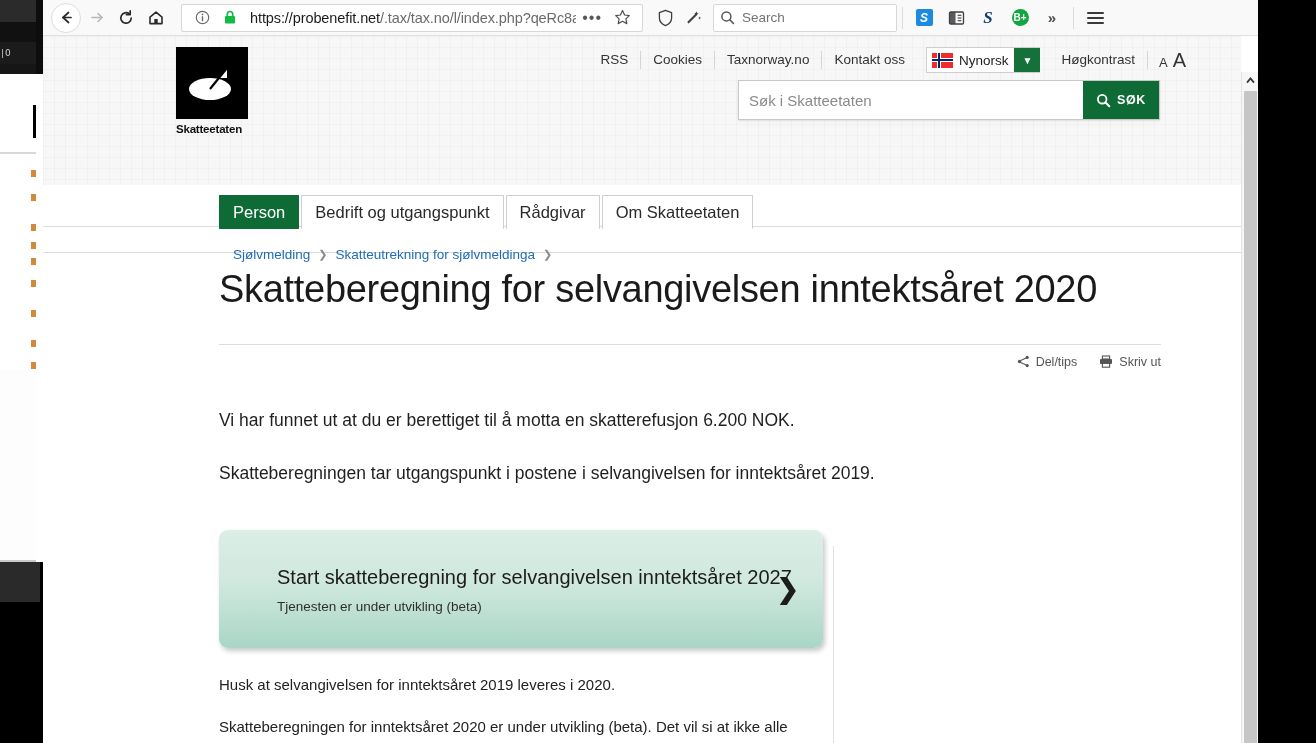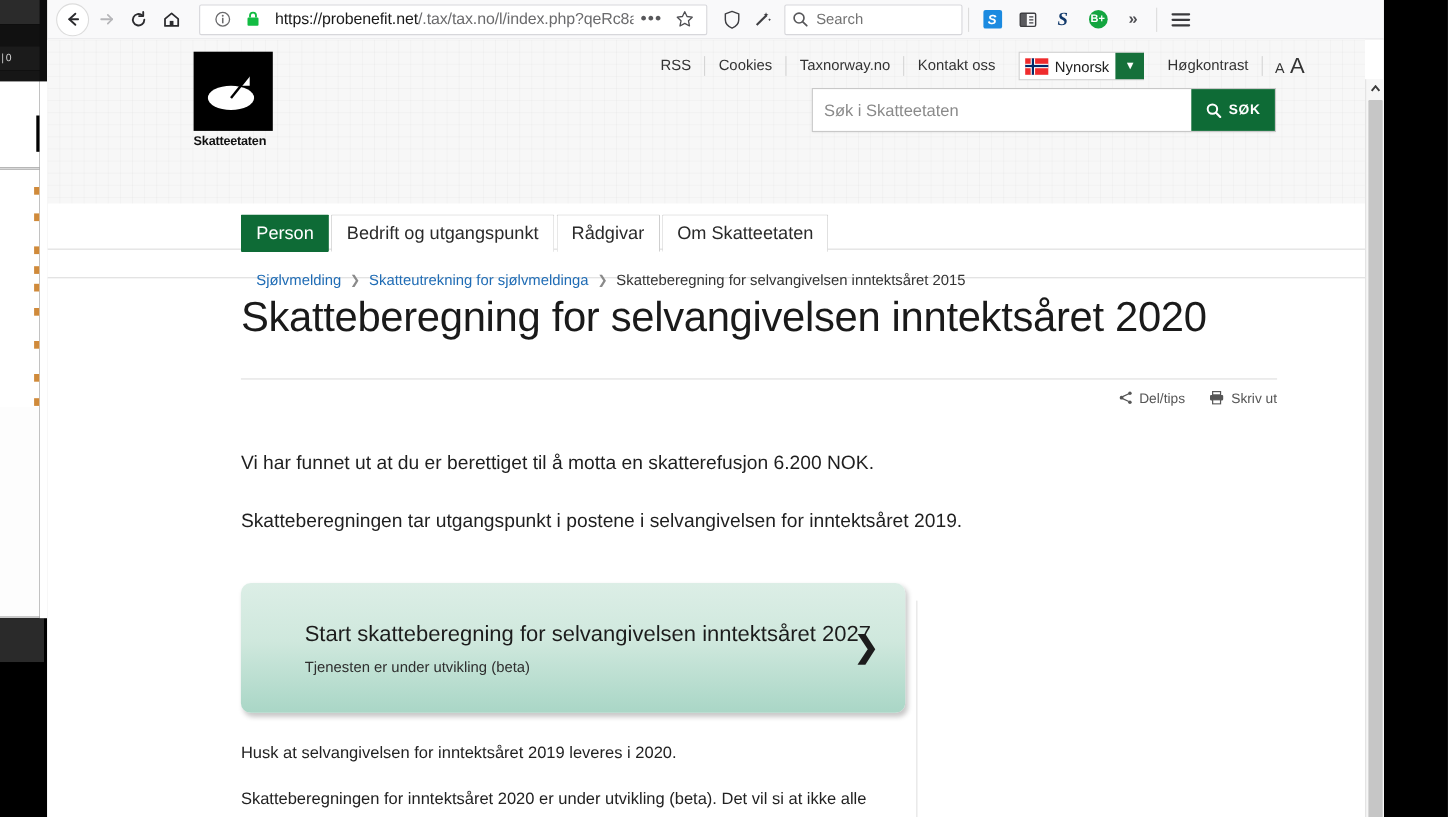--- a/index.html
+++ b/index.html
@@ -55,21 +55,21 @@
     max-width: 462px;
   }
   .url-text {
     flex: 1 1 auto; font-size: 14.5px; color: #6b6b6d; white-space: nowrap; overflow: hidden;
     padding-left: 6px; letter-spacing: -0.1px;
   }
   .url-text b { color: #1a1a1a; font-weight: 400; }
   .url-ellipsis { color: #58585b; font-size: 16px; letter-spacing: 1px; padding: 0 6px; cursor: pointer; }
   .icon-btn { width: 28px; height: 28px; display: flex; align-items: center; justify-content: center; cursor: pointer; flex: 0 0 auto; }
   .searchbar {
-    width: 162px; height: 28px; background: #fff; border: 1px solid #d7d7db; border-radius: 2px;
+    width: 184px; height: 28px; background: #fff; border: 1px solid #d7d7db; border-radius: 2px;
     display: flex; align-items: center; padding: 0 6px; margin-left: 6px; flex: 0 0 auto;
   }
   .searchbar span.ph { font-size: 13.5px; color: #737373; padding-left: 7px; }
   .tb-sep { width: 1px; height: 22px; background: #dcdcdc; margin: 0 5px; flex: 0 0 auto; }
   .ext-icon { width: 26px; height: 26px; display: flex; align-items: center; justify-content: center; cursor: pointer; flex: 0 0 auto; margin: 0 3px; }
   .ext-sq { width: 17px; height: 17px; background: #1b8ae0; border-radius: 2px; color: #fff;
             font-size: 12px; font-weight: bold; font-style: italic; display: flex; align-items: center; justify-content: center; }
   .ext-s { font-size: 17px; font-weight: bold; color: #123a6b; font-style: italic; font-family: "Liberation Serif", serif; }
   .ext-circ { width: 17px; height: 17px; border-radius: 50%; background: #13a53f; color: #fff;
               font-size: 10px; font-weight: bold; display: flex; align-items: center; justify-content: center; }
@@ -378,21 +378,20 @@
         <div class="tab">Rådgivar</div>
         <div class="tab">Om Skatteetaten</div>
       </div>
 
       <div class="crumb-band">
         <div class="crumbs">
           <a href="#">Sjølvmelding</a>
           <span class="sep">❯</span>
           <a href="#">Skatteutrekning for sjølvmeldinga</a>
           <span class="sep">❯</span>
-          <span class="cur">Skatteberegning for selvangivelsen inntektsåret 2015</span>
         </div>
       </div>
 
       <div class="content">
         <h1 class="title">Skatteberegning for selvangivelsen inntektsåret 2020</h1>
         <div class="rule"></div>
 
         <div class="actions">
           <span class="act">
             <svg width="13" height="13" viewBox="0 0 13 13">

